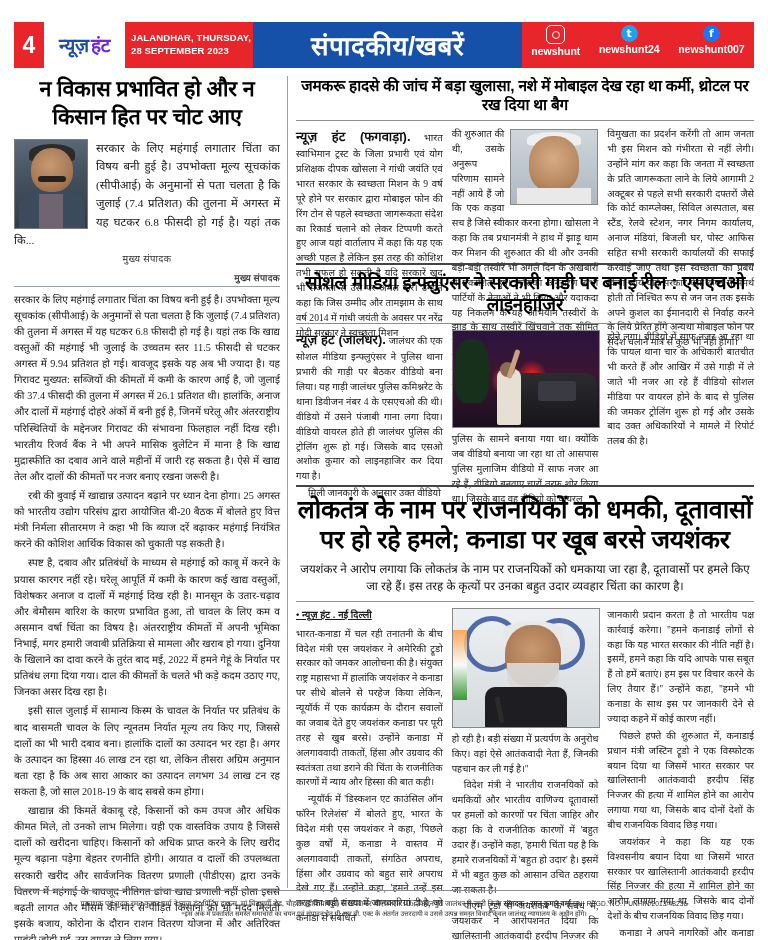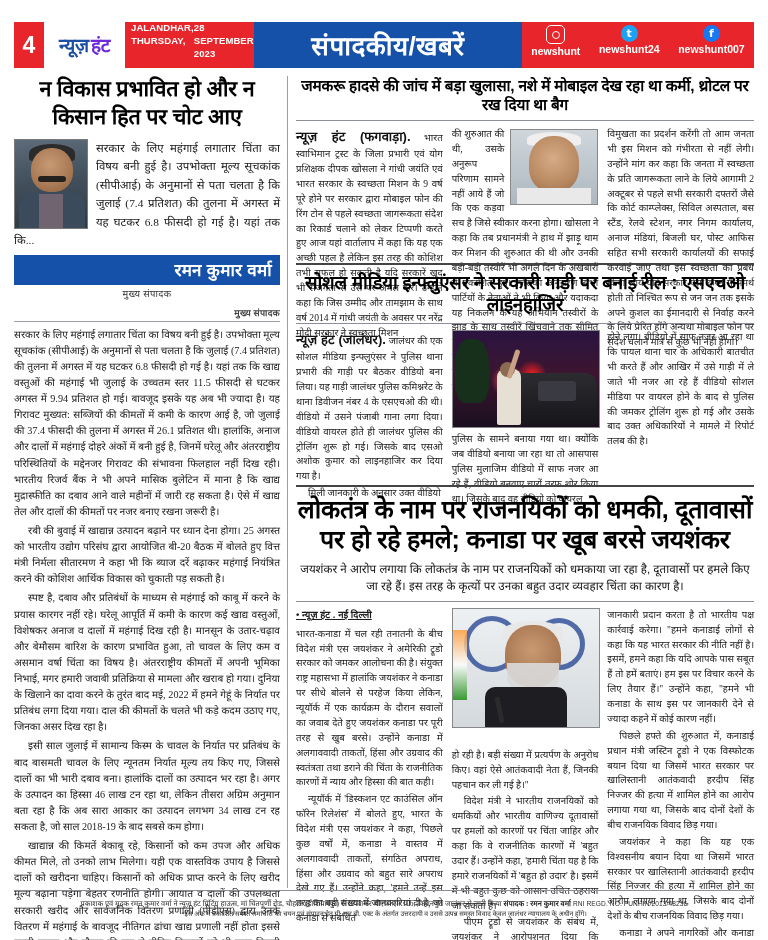--- a/index.html
+++ b/index.html
@@ -12,21 +12,21 @@
   .page{position:relative;width:768px;height:940px;background:#fff;}
 
   
   .masthead{position:absolute;left:14px;top:22px;width:740px;height:46px;display:flex;align-items:stretch;}
   .mh-pageno{width:30px;background:#e8252a;color:#fff;display:flex;align-items:center;justify-content:center;
     font-family:"Liberation Sans",sans-serif;font-weight:bold;font-size:23px;}
   .mh-logo{width:81px;background:#ffffff;display:flex;align-items:center;justify-content:center;gap:2px;
     font-family:"Liberation Sans",sans-serif;font-weight:bold;font-size:19px;letter-spacing:-.3px;}
   .mh-logo .p1{color:#1c4fa1;}
   .mh-logo .p2{color:#6d28d9;}
-  .mh-date{flex:0 0 122px;background:#e8252a;color:#fff;display:flex;flex-direction:row;justify-content:center;
+  .mh-date{flex:0 0 122px;background:#e8252a;color:#fff;display:flex;flex-direction:column;justify-content:center;
     padding-left:6px;font-family:"Liberation Sans",sans-serif;font-weight:bold;font-size:9.5px;line-height:1.35;letter-spacing:.1px;}
   .mh-section{flex:1;background:#1551a8;color:#fff;display:flex;align-items:center;justify-content:center;
     font-family:"Liberation Sans",sans-serif;font-weight:bold;font-size:26px;letter-spacing:.5px;}
   .mh-social{flex:0 0 232px;background:#e8252a;display:flex;align-items:flex-start;justify-content:space-around;padding-top:3px;}
   .soc{display:flex;flex-direction:column;align-items:center;gap:1px;}
   .soc-ic{width:17px;height:17px;border-radius:4px;display:flex;align-items:center;justify-content:center;
     font-family:"DejaVu Sans",sans-serif;font-size:11px;font-weight:bold;}
   .ic-ig{background:#e8252a;border:1.6px solid #fff;border-radius:5px;color:#fff;position:relative;}
   .ic-ig::after{content:"";position:absolute;width:6px;height:6px;border:1.4px solid #fff;border-radius:50%;}
   .ic-tw{background:#1da1f2;color:#fff;border-radius:50%;}
@@ -158,21 +158,20 @@
       <div class="ed-photo">
         <span class="hair"></span>
         <span class="face"></span>
         <span class="mous"></span>
         <span class="body"></span>
         <span class="shirt"></span>
       </div>
       <p>सरकार के लिए महंगाई लगातार चिंता का विषय बनी हुई है। उपभोक्ता मूल्य सूचकांक (सीपीआई) के अनुमानों से पता चलता है कि जुलाई (7.4 प्रतिशत) की तुलना में अगस्त में यह घटकर 6.8 फीसदी हो गई है। यहां तक कि...</p>
     </div>
 
-    <div class="ed-byline">रमन कुमार वर्मा</div>
     <div class="ed-role">मुख्य संपादक</div>
 
     <div class="ed-subhead">मुख्य संपादक</div>
     <div class="ed-hr"></div>
 
     <div class="ed-body">
       <p class="noind">सरकार के लिए महंगाई लगातार चिंता का विषय बनी हुई है। उपभोक्ता मूल्य सूचकांक (सीपीआई) के अनुमानों से पता चलता है कि जुलाई (7.4 प्रतिशत) की तुलना में अगस्त में यह घटकर 6.8 फीसदी हो गई है। यहां तक कि खाद्य वस्तुओं की महंगाई भी जुलाई के उच्चतम स्तर 11.5 फीसदी से घटकर अगस्त में 9.94 प्रतिशत हो गई। बावजूद इसके यह अब भी ज्यादा है। यह गिरावट मुख्यत: सब्जियों की कीमतों में कमी के कारण आई है, जो जुलाई की 37.4 फीसदी की तुलना में अगस्त में 26.1 प्रतिशत थी। हालांकि, अनाज और दालों में महंगाई दोहरे अंकों में बनी हुई है, जिनमें घरेलू और अंतरराष्ट्रीय परिस्थितियों के मद्देनजर गिरावट की संभावना फिलहाल नहीं दिख रही। भारतीय रिजर्व बैंक ने भी अपने मासिक बुलेटिन में माना है कि खाद्य मुद्रास्फीति का दबाव आने वाले महीनों में जारी रह सकता है। ऐसे में खाद्य तेल और दालों की कीमतों पर नजर बनाए रखना जरूरी है।</p>
       <p>रबी की बुवाई में खाद्यान्न उत्पादन बढ़ाने पर ध्यान देना होगा। 25 अगस्त को भारतीय उद्योग परिसंघ द्वारा आयोजित बी-20 बैठक में बोलते हुए वित्त मंत्री निर्मला सीतारमण ने कहा भी कि ब्याज दरें बढ़ाकर महंगाई नियंत्रित करने की कोशिश आर्थिक विकास को चुकाती पड़ सकती है।</p>
       <p>स्पष्ट है, दबाव और प्रतिबंधों के माध्यम से महंगाई को काबू में करने के प्रयास कारगर नहीं रहे। घरेलू आपूर्ति में कमी के कारण कई खाद्य वस्तुओं, विशेषकर अनाज व दालों में महंगाई दिख रही है। मानसून के उतार-चढ़ाव और बेमौसम बारिश के कारण प्रभावित हुआ, तो चावल के लिए कम व असमान वर्षा चिंता का विषय है। अंतरराष्ट्रीय कीमतों में अपनी भूमिका निभाई, मगर हमारी जवाबी प्रतिक्रिया से मामला और खराब हो गया। दुनिया के खिलाने का दावा करने के तुरंत बाद मई, 2022 में हमने गेहूं के निर्यात पर प्रतिबंध लगा दिया गया। दाल की कीमतों के चलते भी कड़े कदम उठाए गए, जिनका असर दिख रहा है।</p>
       <p>इसी साल जुलाई में सामान्य किस्म के चावल के निर्यात पर प्रतिबंध के बाद बासमती चावल के लिए न्यूनतम निर्यात मूल्य तय किए गए, जिससे दालों का भी भारी दबाव बना। हालांकि दालों का उत्पादन भर रहा है। अगर के उत्पादन का हिस्सा 46 लाख टन रहा था, लेकिन तीसरा अग्रिम अनुमान बता रहा है कि अब सारा आकार का उत्पादन लगभग 34 लाख टन रह सकता है, जो साल 2018-19 के बाद सबसे कम होगा।</p>
@@ -247,21 +246,21 @@
           <span class="bg"></span>
           <span class="ch1"></span>
           <span class="ch2"></span>
           <span class="flag"></span>
           <span class="hair"></span>
           <span class="hd"></span>
           <span class="beard"></span>
           <span class="suit"></span>
           <span class="mic"></span>
         </div>
-        <p style="margin-top:20px;">हो रही है। बड़ी संख्या में प्रत्यर्पण के अनुरोध किए। वहां ऐसे आतंकवादी नेता हैं, जिनकी पहचान कर ली गई है।"</p>
+        <p style="margin-top:4px;">हो रही है। बड़ी संख्या में प्रत्यर्पण के अनुरोध किए। वहां ऐसे आतंकवादी नेता हैं, जिनकी पहचान कर ली गई है।"</p>
         <p class="ind">विदेश मंत्री ने भारतीय राजनयिकों को धमकियों और भारतीय वाणिज्य दूतावासों पर हमलों को कारणों पर चिंता जाहिर और कहा कि वे राजनीतिक कारणों में 'बहुत उदार हैं। उन्होंने कहा, 'हमारी चिंता यह है कि हमारे राजनयिकों में 'बहुत हो उदार' है। इसमें में भी बहुत कुछ को आसान उचित ठहराया जा सकता है।</p>
         <p class="ind">पीएम ट्रूडो से जयशंकर के संबंध में, जयशंकर ने आरोपशनत दिया कि खालिस्तानी आतंकवादी हरदीप निज्जर की हत्या के संबंध में विशेष</p>
       </div>
       <div class="artcol">
         <p>जानकारी प्रदान करता है तो भारतीय पक्ष कार्रवाई करेगा। "हमने कनाडाई लोगों से कहा कि यह भारत सरकार की नीति नहीं है। इसमें, हमने कहा कि यदि आपके पास सबूत हैं तो हमें बताएं। हम इस पर विचार करने के लिए तैयार हैं।" उन्होंने कहा, "हमने भी कनाडा के साथ इस पर जानकारी देने से ज्यादा कहने में कोई कारण नहीं।</p>
         <p class="ind">पिछले हफ्ते की शुरुआत में, कनाडाई प्रधान मंत्री जस्टिन ट्रूडो ने एक विस्फोटक बयान दिया था जिसमें भारत सरकार पर खालिस्तानी आतंकवादी हरदीप सिंह निज्जर की हत्या में शामिल होने का आरोप लगाया गया था, जिसके बाद दोनों देशों के बीच राजनयिक विवाद छिड़ गया।</p>
         <p class="ind">जयशंकर ने कहा कि यह एक विश्वसनीय बयान दिया था जिसमें भारत सरकार पर खालिस्तानी आतंकवादी हरदीप सिंह निज्जर की हत्या में शामिल होने का आरोप लगाया गया था, जिसके बाद दोनों देशों के बीच राजनयिक विवाद छिड़ गया।</p>
         <p class="ind">कनाडा ने अपने नागरिकों और कनाडा की यात्रा करने वाले लोगों के लिए एक सलाह जारी की है कि वे देश में बढ़ती भारत विरोधी गतिविधियों और राजनीतिक रूप से समर्थित घृणा अपराधों को देखते हुए अत्यधिक सावधानी बरतें।</p>
       </div>
     </div>

